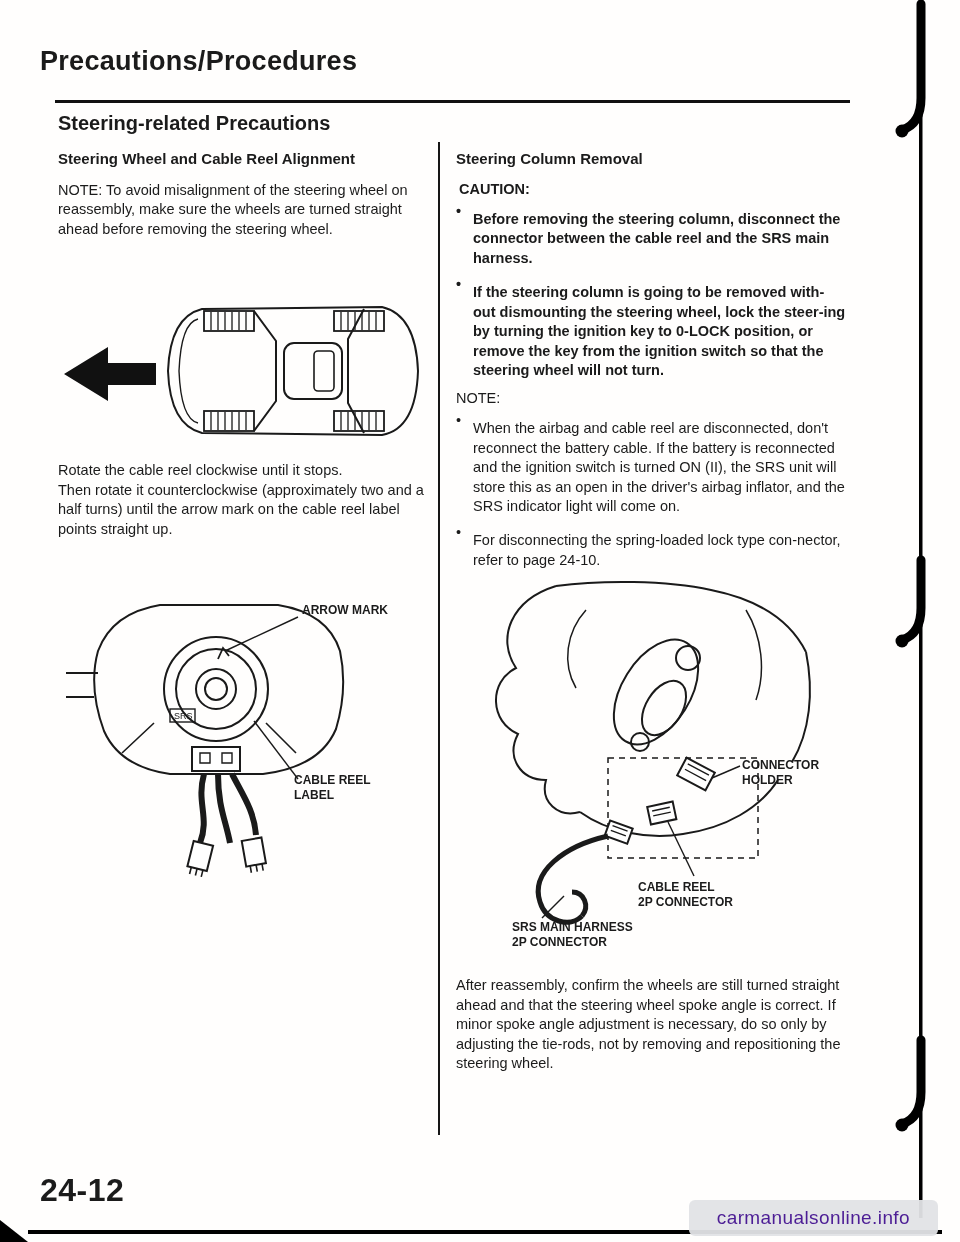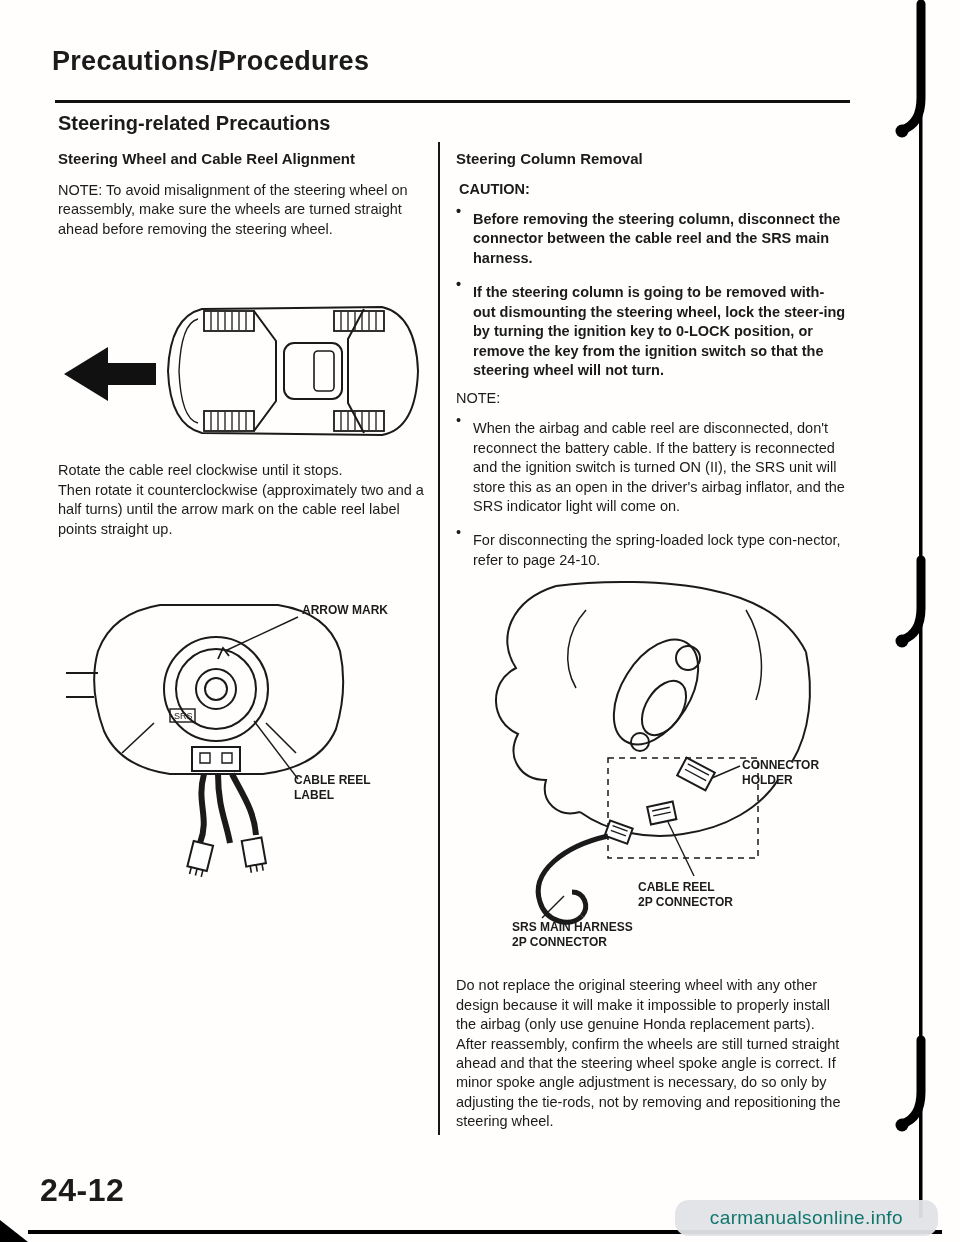--- a/index.html
+++ b/index.html
@@ -5,21 +5,21 @@
   * { margin:0; padding:0; box-sizing:border-box; }
   html,body { background:#ffffff; }
   body {
     width:960px; height:1242px; position:relative;
     font-family:"Liberation Sans", sans-serif;
     color:#1b1b1b; overflow:hidden;
   }
   .page { position:absolute; inset:0; background:#fffefd; }
 
   .h1 {
-    position:absolute; left:52px; top:46px;
+    position:absolute; left:40px; top:46px;
     font-size:27px; font-weight:bold; letter-spacing:.3px;
   }
   .header-rule {
     position:absolute; left:55px; top:100px; width:795px; height:2.5px; background:#111;
   }
   .h2 {
     position:absolute; left:58px; top:112px;
     font-size:20px; font-weight:bold;
   }
 
@@ -66,22 +66,22 @@
 
   .bottom-line {
     position:absolute; left:28px; right:18px; bottom:8px; height:4px; background:#000;
   }
   .corner-triangle {
     position:absolute; left:0; bottom:0; width:0; height:0;
     border-bottom:22px solid #000; border-right:28px solid transparent;
   }
   .watermark {
     position:absolute; right:22px; bottom:6px;
-    background:rgba(226,227,230,.95); border-radius:14px;
-    padding:7px 35px; font-size:19px; color:#0f766e; letter-spacing:.4px;
+    background:rgba(226,227,230,.95); border-radius:6px;
+    padding:7px 28px; font-size:19px; color:#4c1d95; letter-spacing:.4px;
     z-index:5;
   }
 </style>
 </head>
 <body>
 
 <div class="page">
 
   <div class="h1">Precautions/Procedures</div>
   <div class="header-rule"></div>
@@ -243,21 +243,20 @@
         </g>
       </svg>
       <div class="dlabel" style="left:286px; top:178px;">CONNECTOR
 HOLDER</div>
       <div class="dlabel" style="left:182px; top:300px;">CABLE REEL
 2P CONNECTOR</div>
       <div class="dlabel" style="left:56px; top:340px;">SRS MAIN HARNESS
 2P CONNECTOR</div>
     </div>
 
-    <p class="body-text para-replace">Do not replace the original steering wheel with any other design because it will make it impossible to properly install the airbag (only use genuine Honda replacement parts).</p>
 
     <p class="body-text para-reassembly">After reassembly, confirm the wheels are still turned straight ahead and that the steering wheel spoke angle is correct. If minor spoke angle adjustment is necessary, do so only by adjusting the tie-rods, not by removing and repositioning the steering wheel.</p>
 
   </div>
 
   <div class="page-number">24-12</div>
 
   <svg class="binding" width="60" height="1242" viewBox="0 0 60 1242">
     <rect x="39" y="0" width="3.5" height="1218" fill="#000"></rect>
     <g stroke="#000" stroke-width="9" fill="none" stroke-linecap="round">

